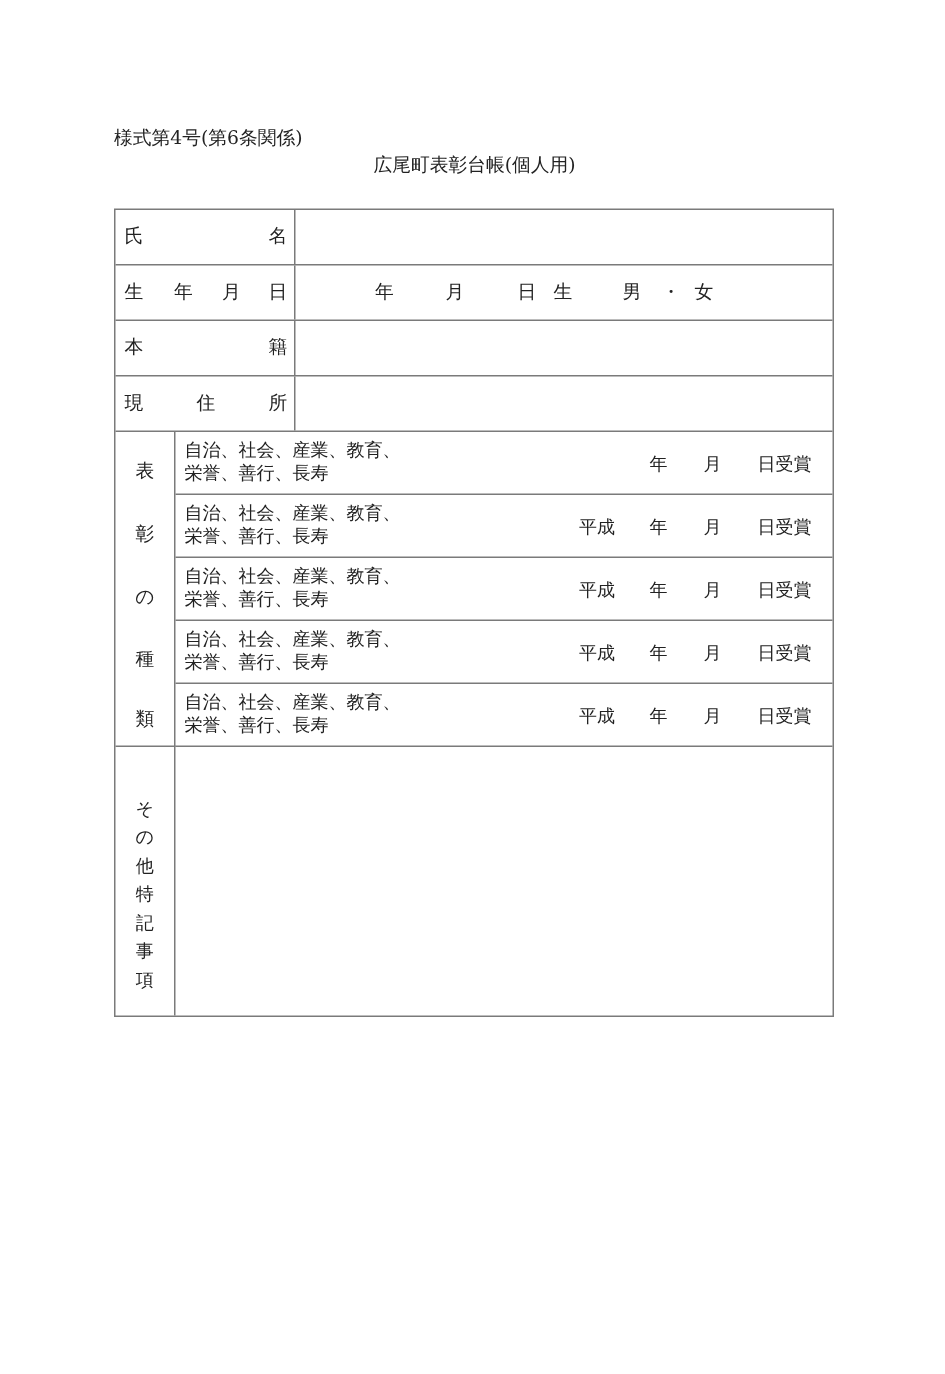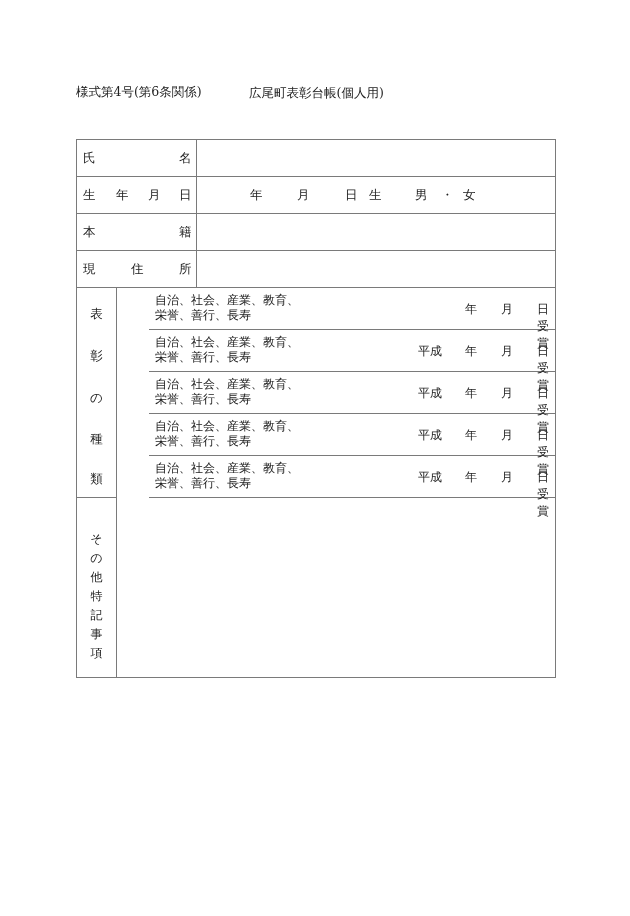--- a/index.html
+++ b/index.html
@@ -3,30 +3,30 @@
   <meta charset="utf-8">
   <style>
     html, body { margin: 0; padding: 0; background: #ffffff; }
     body {
       width: 630px; height: 916px; position: relative; overflow: hidden;
       font-family: "DejaVu Serif", "Liberation Serif", serif;
       color: #222222;
       font-size: 12px;
     }
     .form-ref { position: absolute; left: 76px; top: 84px; font-size: 12.5px; letter-spacing: 0px; }
-    .form-title { position: absolute; left: 249px; top: 85px; font-size: 12.5px; }
+    .form-title { position: absolute; left: 249px; top: 102px; font-size: 12.5px; }
     .sheet { position: absolute; left: 76px; top: 139px; width: 480px; height: 539px; border: 1.5px solid #7a7a7a; box-sizing: border-box; }
     .row { position: absolute; left: 0; width: 100%; border-bottom: 1.5px solid #7a7a7a; box-sizing: border-box; }
     .lbl { position: absolute; left: 0; top: 0; height: 100%; width: 120px; border-right: 1.5px solid #7a7a7a; box-sizing: border-box; }
     .lbl span { position: absolute; top: 50%; transform: translateY(-50%); font-size: 12.5px; }
     .val { position: absolute; left: 120px; right: 0; top: 0; height: 100%; }
     .val span { position: absolute; top: 50%; transform: translateY(-50%); font-size: 12.5px; }
     .award-label { position: absolute; left: 0; top: 148px; width: 40px; height: 210px; border-right: 1.5px solid #7a7a7a; border-bottom: 1.5px solid #7a7a7a; box-sizing: border-box; }
     .award-label span { position: absolute; left: 0; width: 100%; text-align: center; font-size: 12.5px; }
-    .award-row { position: absolute; left: 40px; right: 0; height: 42px; border-bottom: 1.5px solid #7a7a7a; box-sizing: border-box; margin-left: 32px; }
+    .award-row { position: absolute; left: 40px; right: 0; height: 42px; border-bottom: 1.5px solid #7a7a7a; box-sizing: border-box; }
     .award-types { position: absolute; left: 6px; top: 5px; font-size: 12px; line-height: 15px; }
     .award-date span { position: absolute; top: 13px; font-size: 12px; }
     .other-label { position: absolute; left: 0; top: 358px; width: 40px; bottom: 0; border-right: 1.5px solid #7a7a7a; box-sizing: border-box; }
     .other-label span { position: absolute; left: 0; width: 100%; text-align: center; font-size: 12px; }
     .other-value { position: absolute; left: 40px; right: 0; top: 358px; bottom: 0; }
   </style>
 </head>
 <body>
 
 <div class="form-ref">様式第4号(第6条関係)</div>

